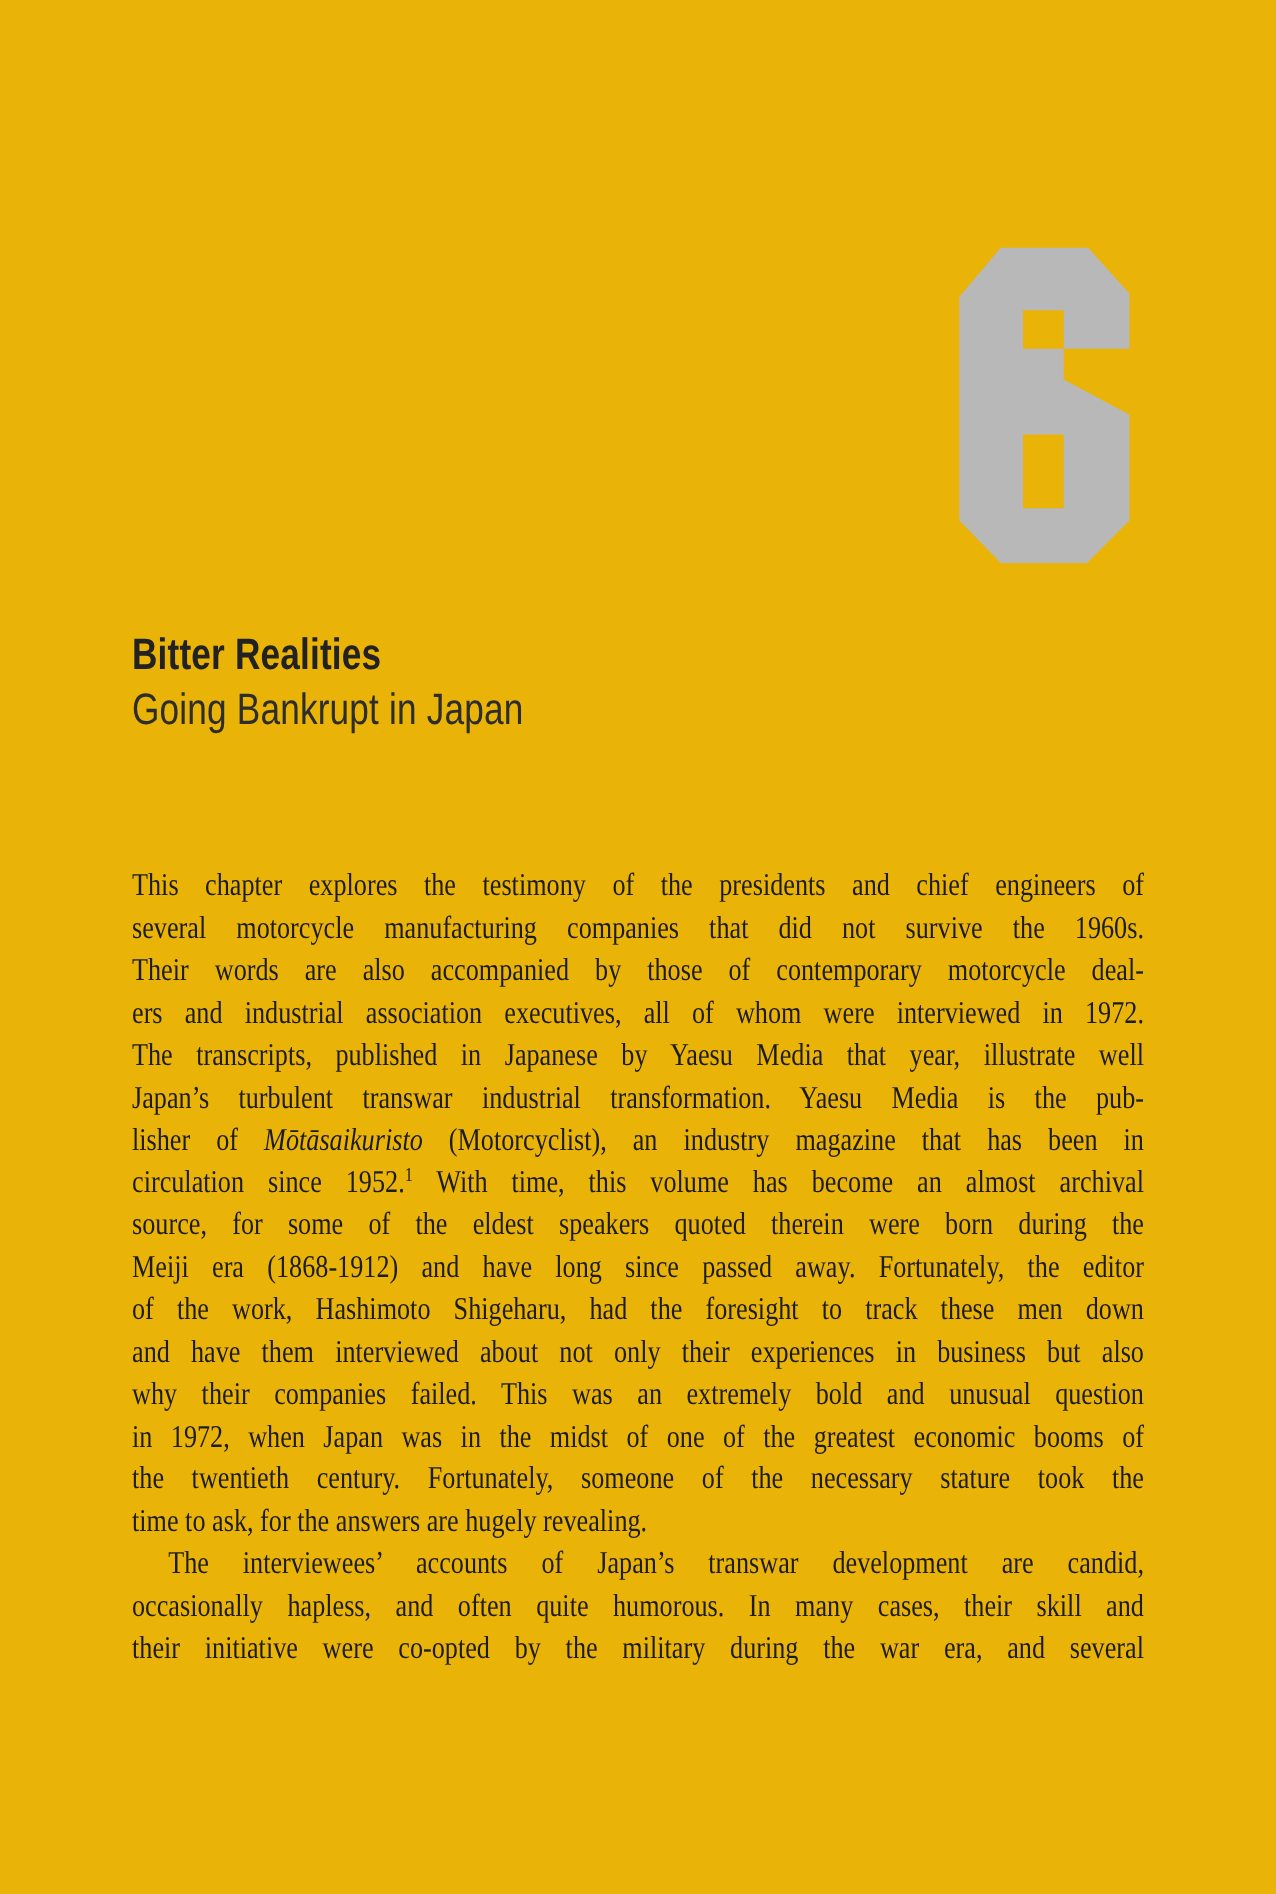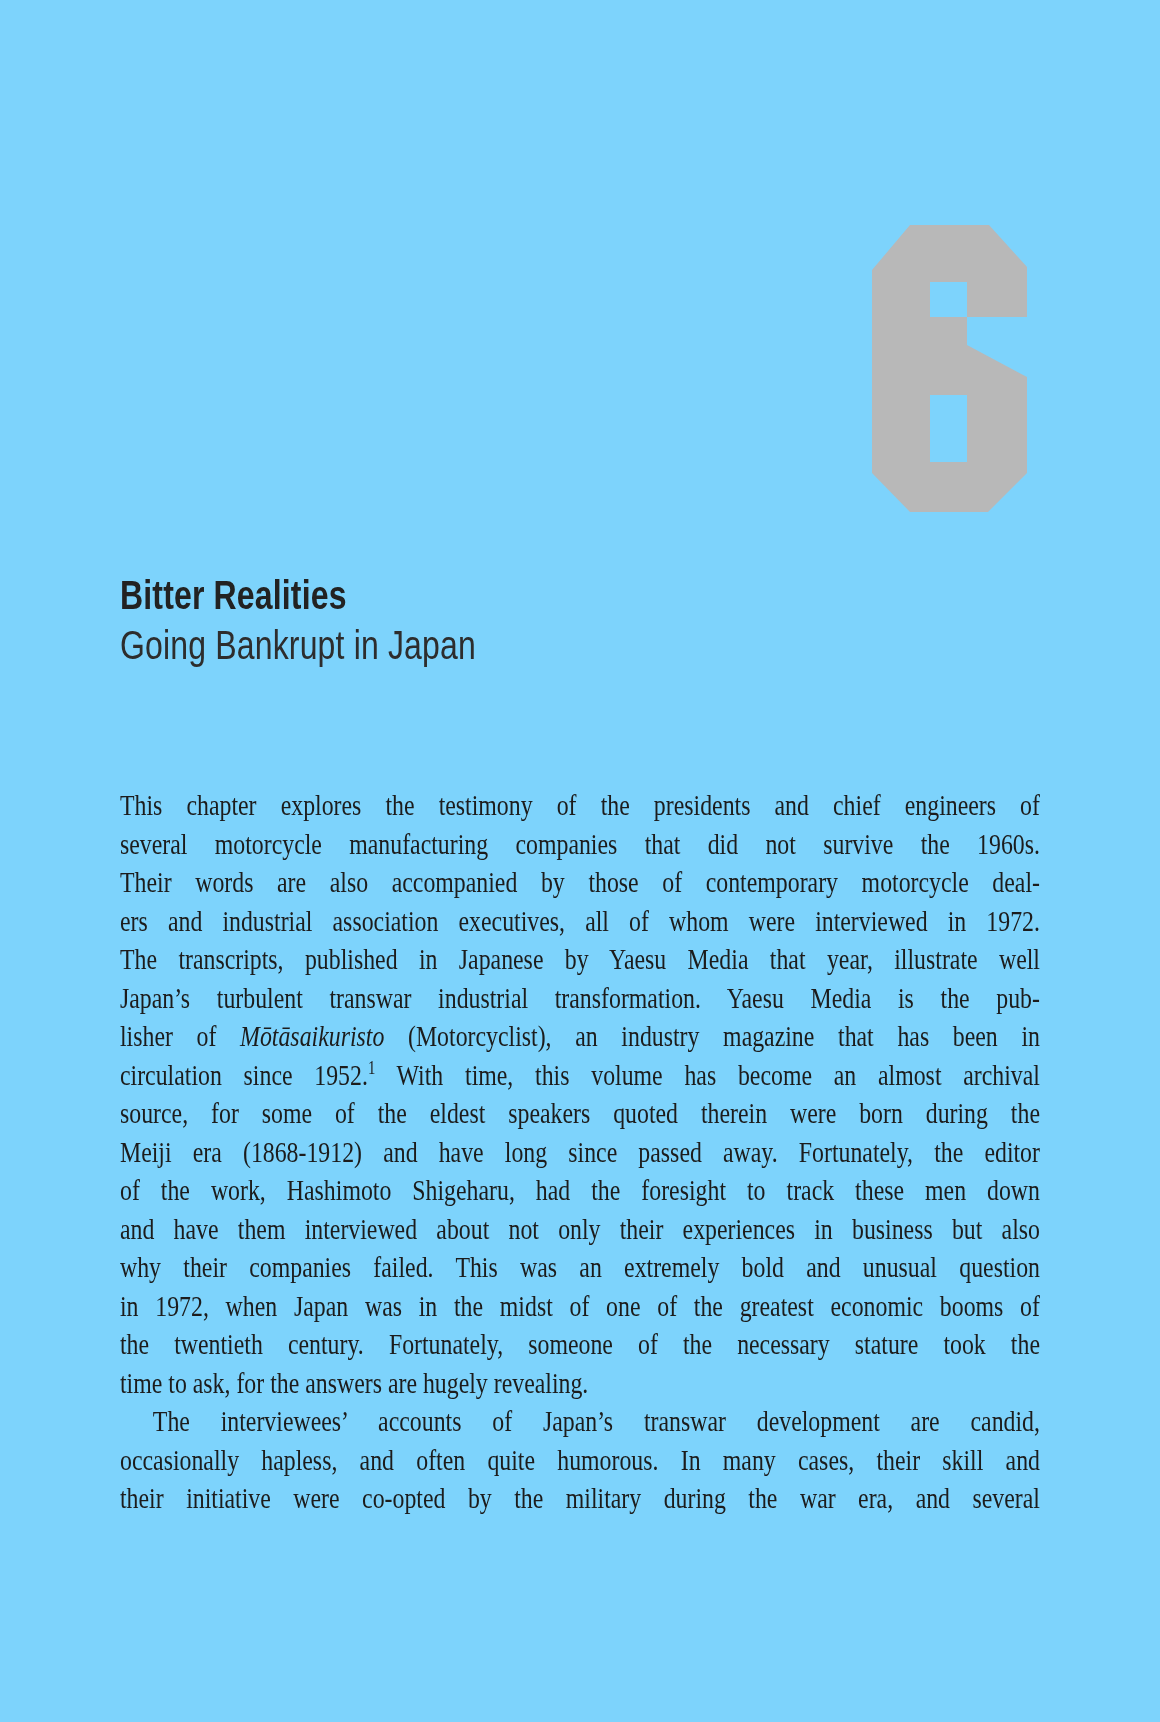--- a/index.html
+++ b/index.html
@@ -1,17 +1,17 @@
 <!DOCTYPE html>
 <html><head>
 <meta charset="utf-8">
 <style>
   html,body { margin:0; padding:0; background:#ffffff; }
   .page {
-    position:relative; width:1160px; height:1722px; background:#7dd3fc;
+    position:relative; width:1160px; height:1722px; background:#eab308;
     overflow:hidden; font-family:"Liberation Serif", serif;
   }
   .chapter-num { position:absolute; left:872px; top:225px; width:155px; height:287px; }
   .heading {
     position:absolute; left:120px; top:570px;
     transform:scaleX(0.8); transform-origin:left top;
     font-family:"Liberation Sans", sans-serif; white-space:nowrap;
   }
   .title    { font-size:40px; font-weight:700; line-height:50px; color:#222222; letter-spacing:0.2px; }
   .subtitle { font-size:40px; font-weight:400; line-height:50px; color:#2d2d2d; letter-spacing:0.2px; }

